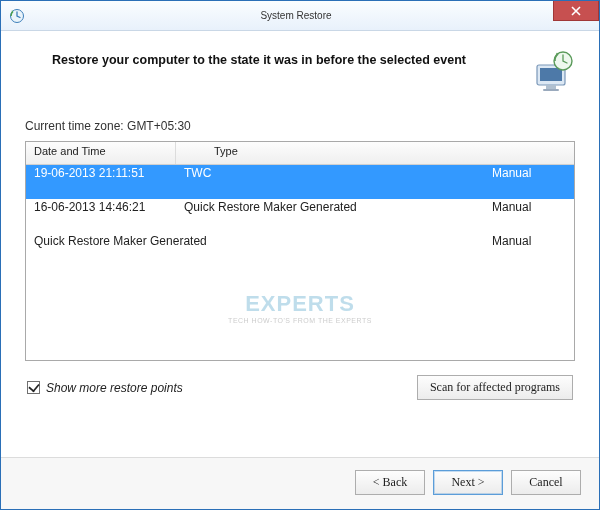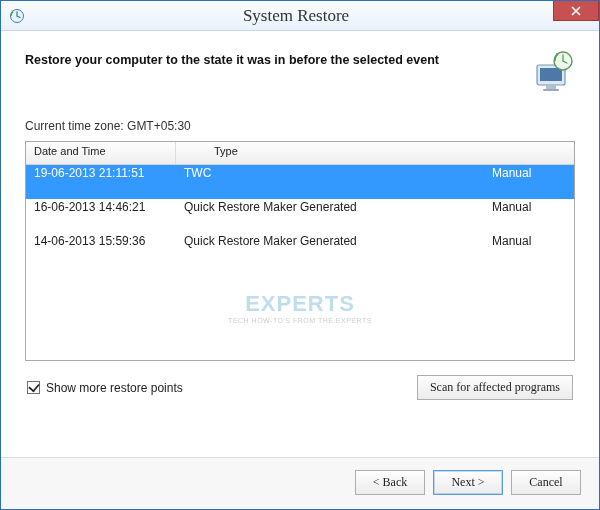--- a/index.html
+++ b/index.html
@@ -27,24 +27,23 @@
   }
   .titlebar .title-icon {
     width: 16px; height: 16px;
     margin-left: 8px;
     display: flex; align-items: center; justify-content: center;
   }
   .titlebar .title-text {
     position: absolute;
     left: 0; right: 8px;
     text-align: center;
-    font-size: 17px;
+    font-size: 10px;
     color: #333;
     pointer-events: none;
-    font-family: Liberation Serif, serif;
   }
   .titlebar .close-btn {
     margin-left: auto;
     width: 46px; height: 20px;
     background: #c75050;
     color: #fff;
     display: flex; align-items: center; justify-content: center;
     font-size: 14px;
     border: 1px solid #a03737;
     border-top: none;
@@ -58,20 +57,21 @@
   .content {
     flex: 1;
     padding: 18px 24px 10px 24px;
     display: flex; flex-direction: column;
     position: relative;
   }
   .header-row {
     display: flex; align-items: flex-start;
     gap: 12px;
     margin-bottom: 26px;
+    margin-left: 27px;
   }
   .header-row .heading {
     flex: 1;
     font-size: 12.5px;
     font-weight: bold;
     color: #111;
     padding-top: 4px;
   }
   .header-row .wizard-icon {
     width: 44px; height: 44px;
@@ -132,20 +132,21 @@
     display: flex;
     align-items: center;
     justify-content: space-between;
     margin-top: 14px;
     padding: 0 2px;
   }
   .checkbox-wrap {
     display: flex; align-items: center; gap: 6px;
     font-size: 12px; color: #222;
     cursor: pointer;
+    font-style: italic;
   }
   .checkbox {
     width: 13px; height: 13px;
     border: 1px solid #707070;
     background: #fff;
     position: relative;
   }
   .checkbox.checked::after {
     content: "";
     position: absolute;
@@ -251,21 +252,20 @@
             <div class="td col-date">19-06-2013 21:11:51</div>
             <div class="td col-desc">TWC</div>
             <div class="td col-type">Manual</div>
           </div>
           <div class="tr">
             <div class="td col-date">16-06-2013 14:46:21</div>
             <div class="td col-desc">Quick Restore Maker Generated</div>
             <div class="td col-type">Manual</div>
           </div>
           <div class="tr">
-            <div class="td col-date">14-06-2013 15:59:36</div>
             <div class="td col-desc">Quick Restore Maker Generated</div>
             <div class="td col-type">Manual</div>
           </div>
         </div>
     </div>
 
     <div class="below-table">
       <label class="checkbox-wrap">
         <span class="checkbox checked" id="show-more-box"></span>
         <span>Show more restore points</span>

